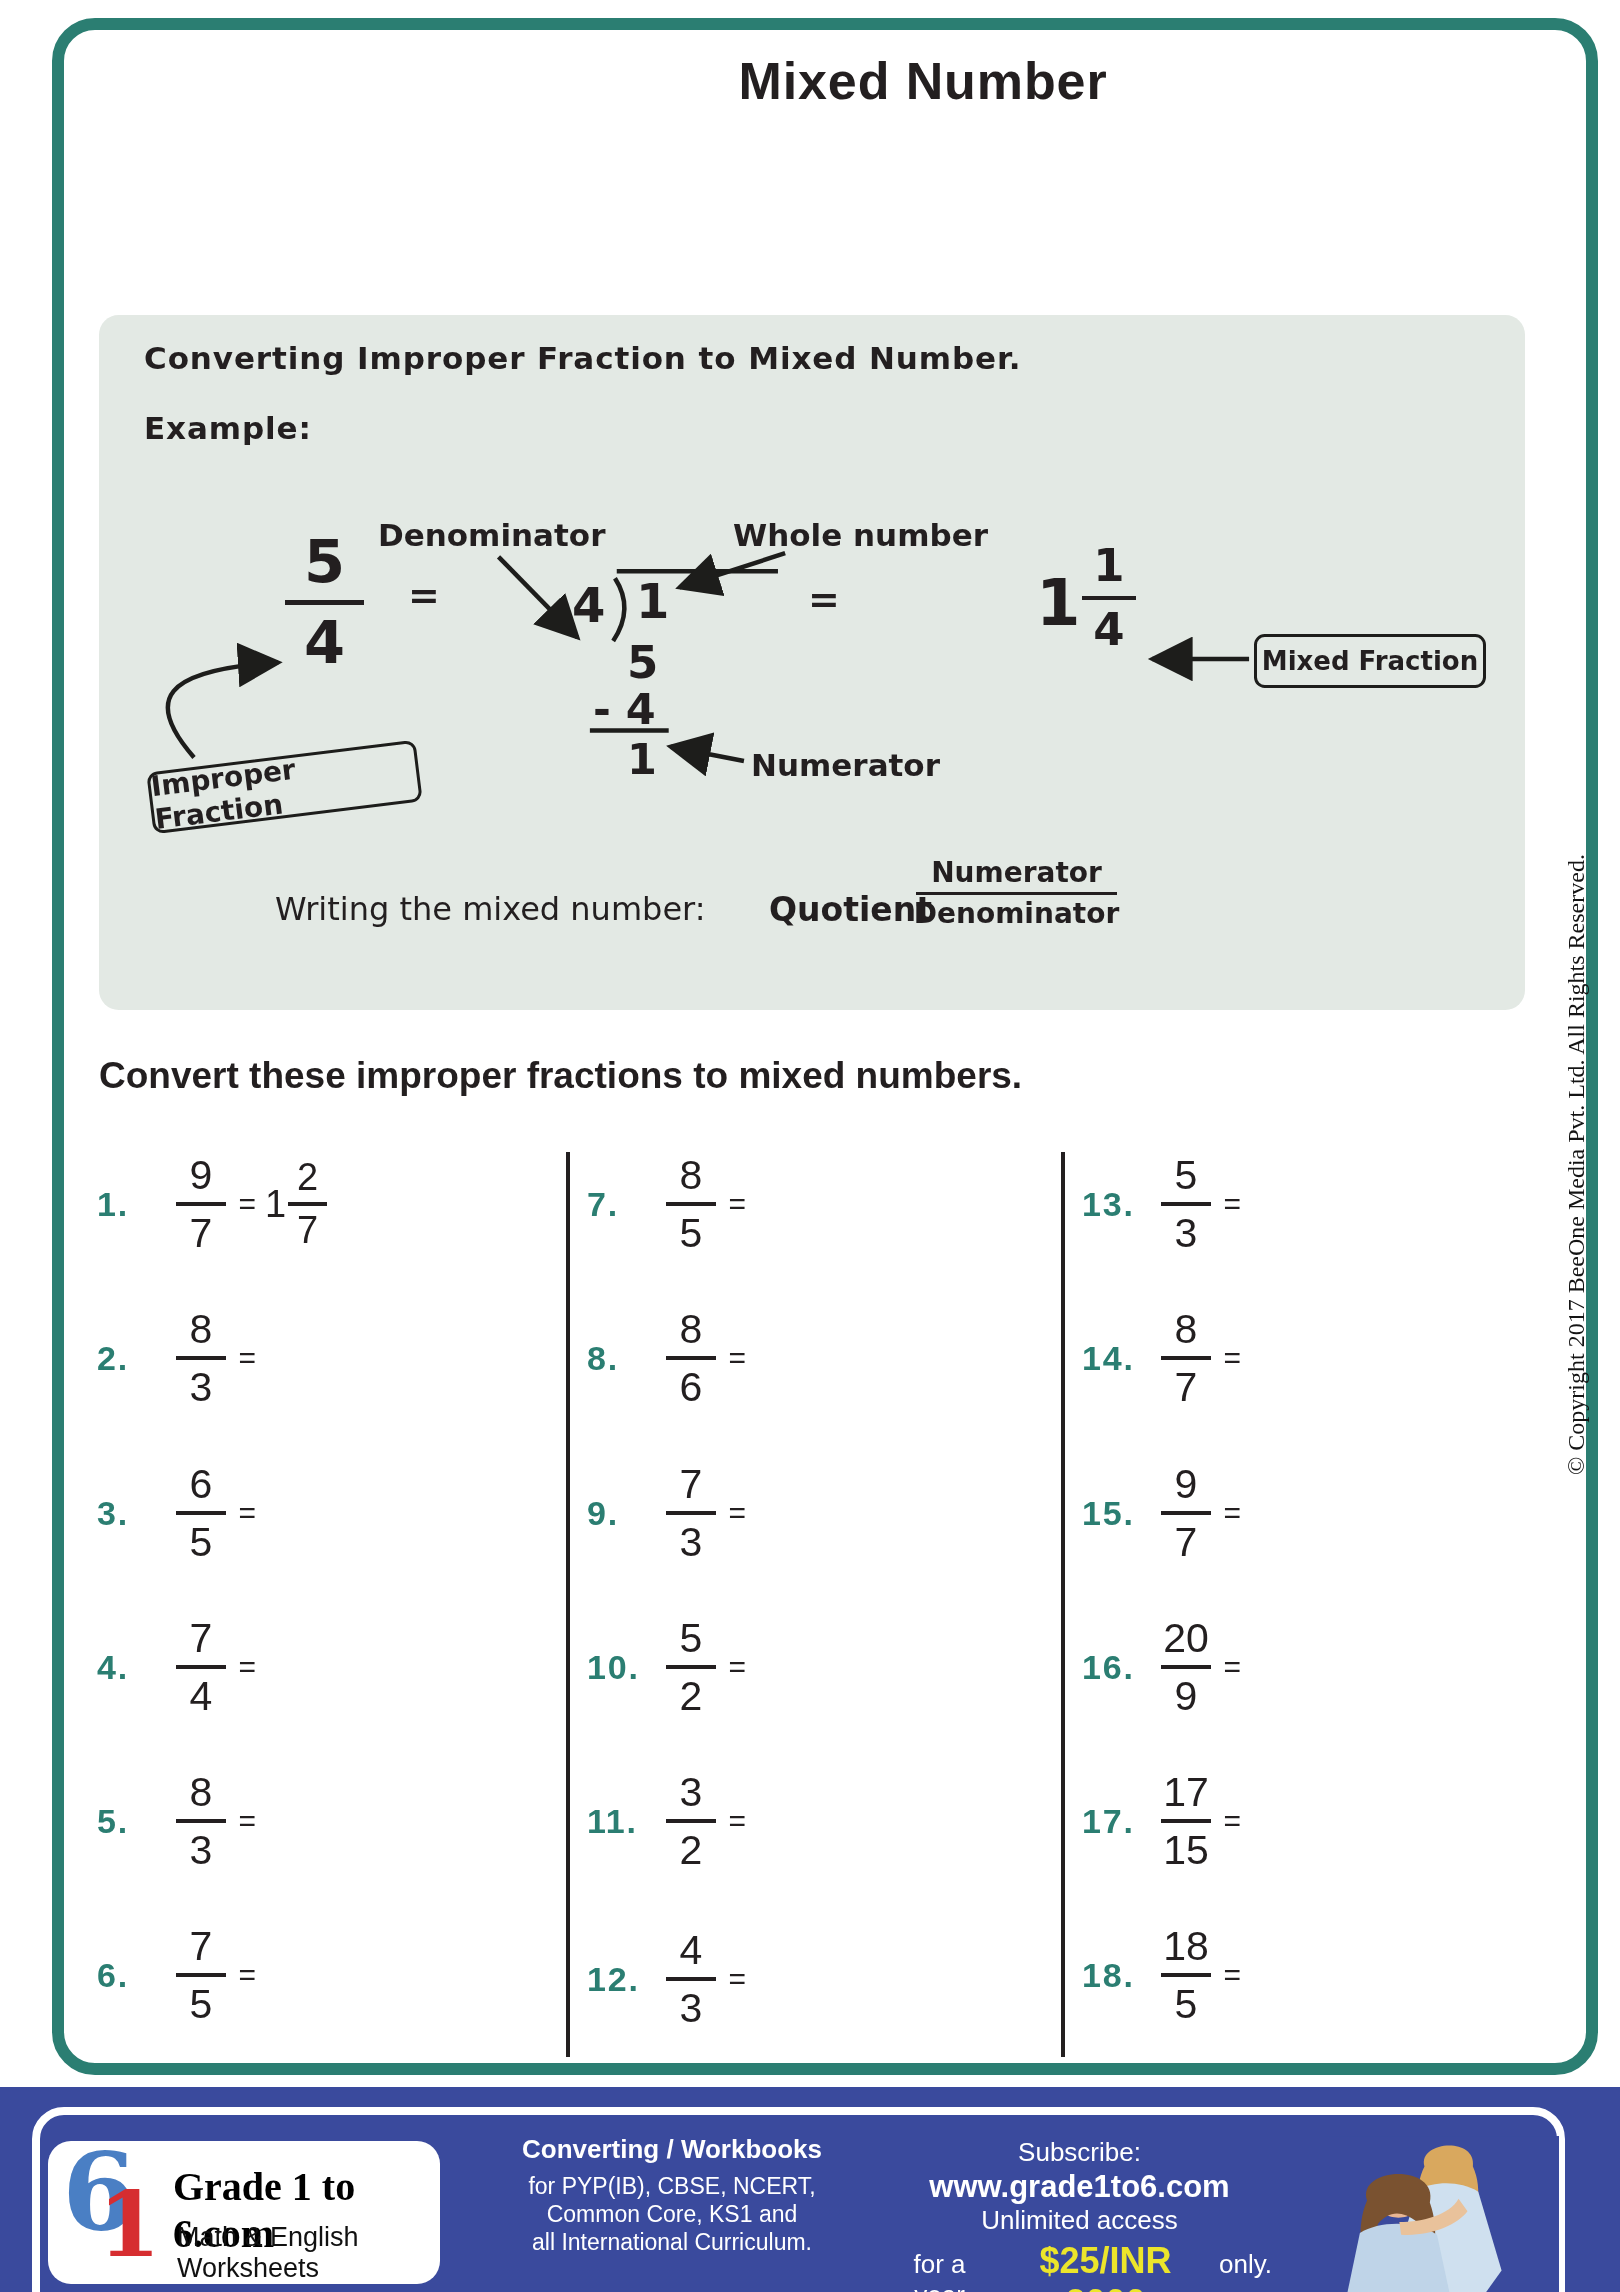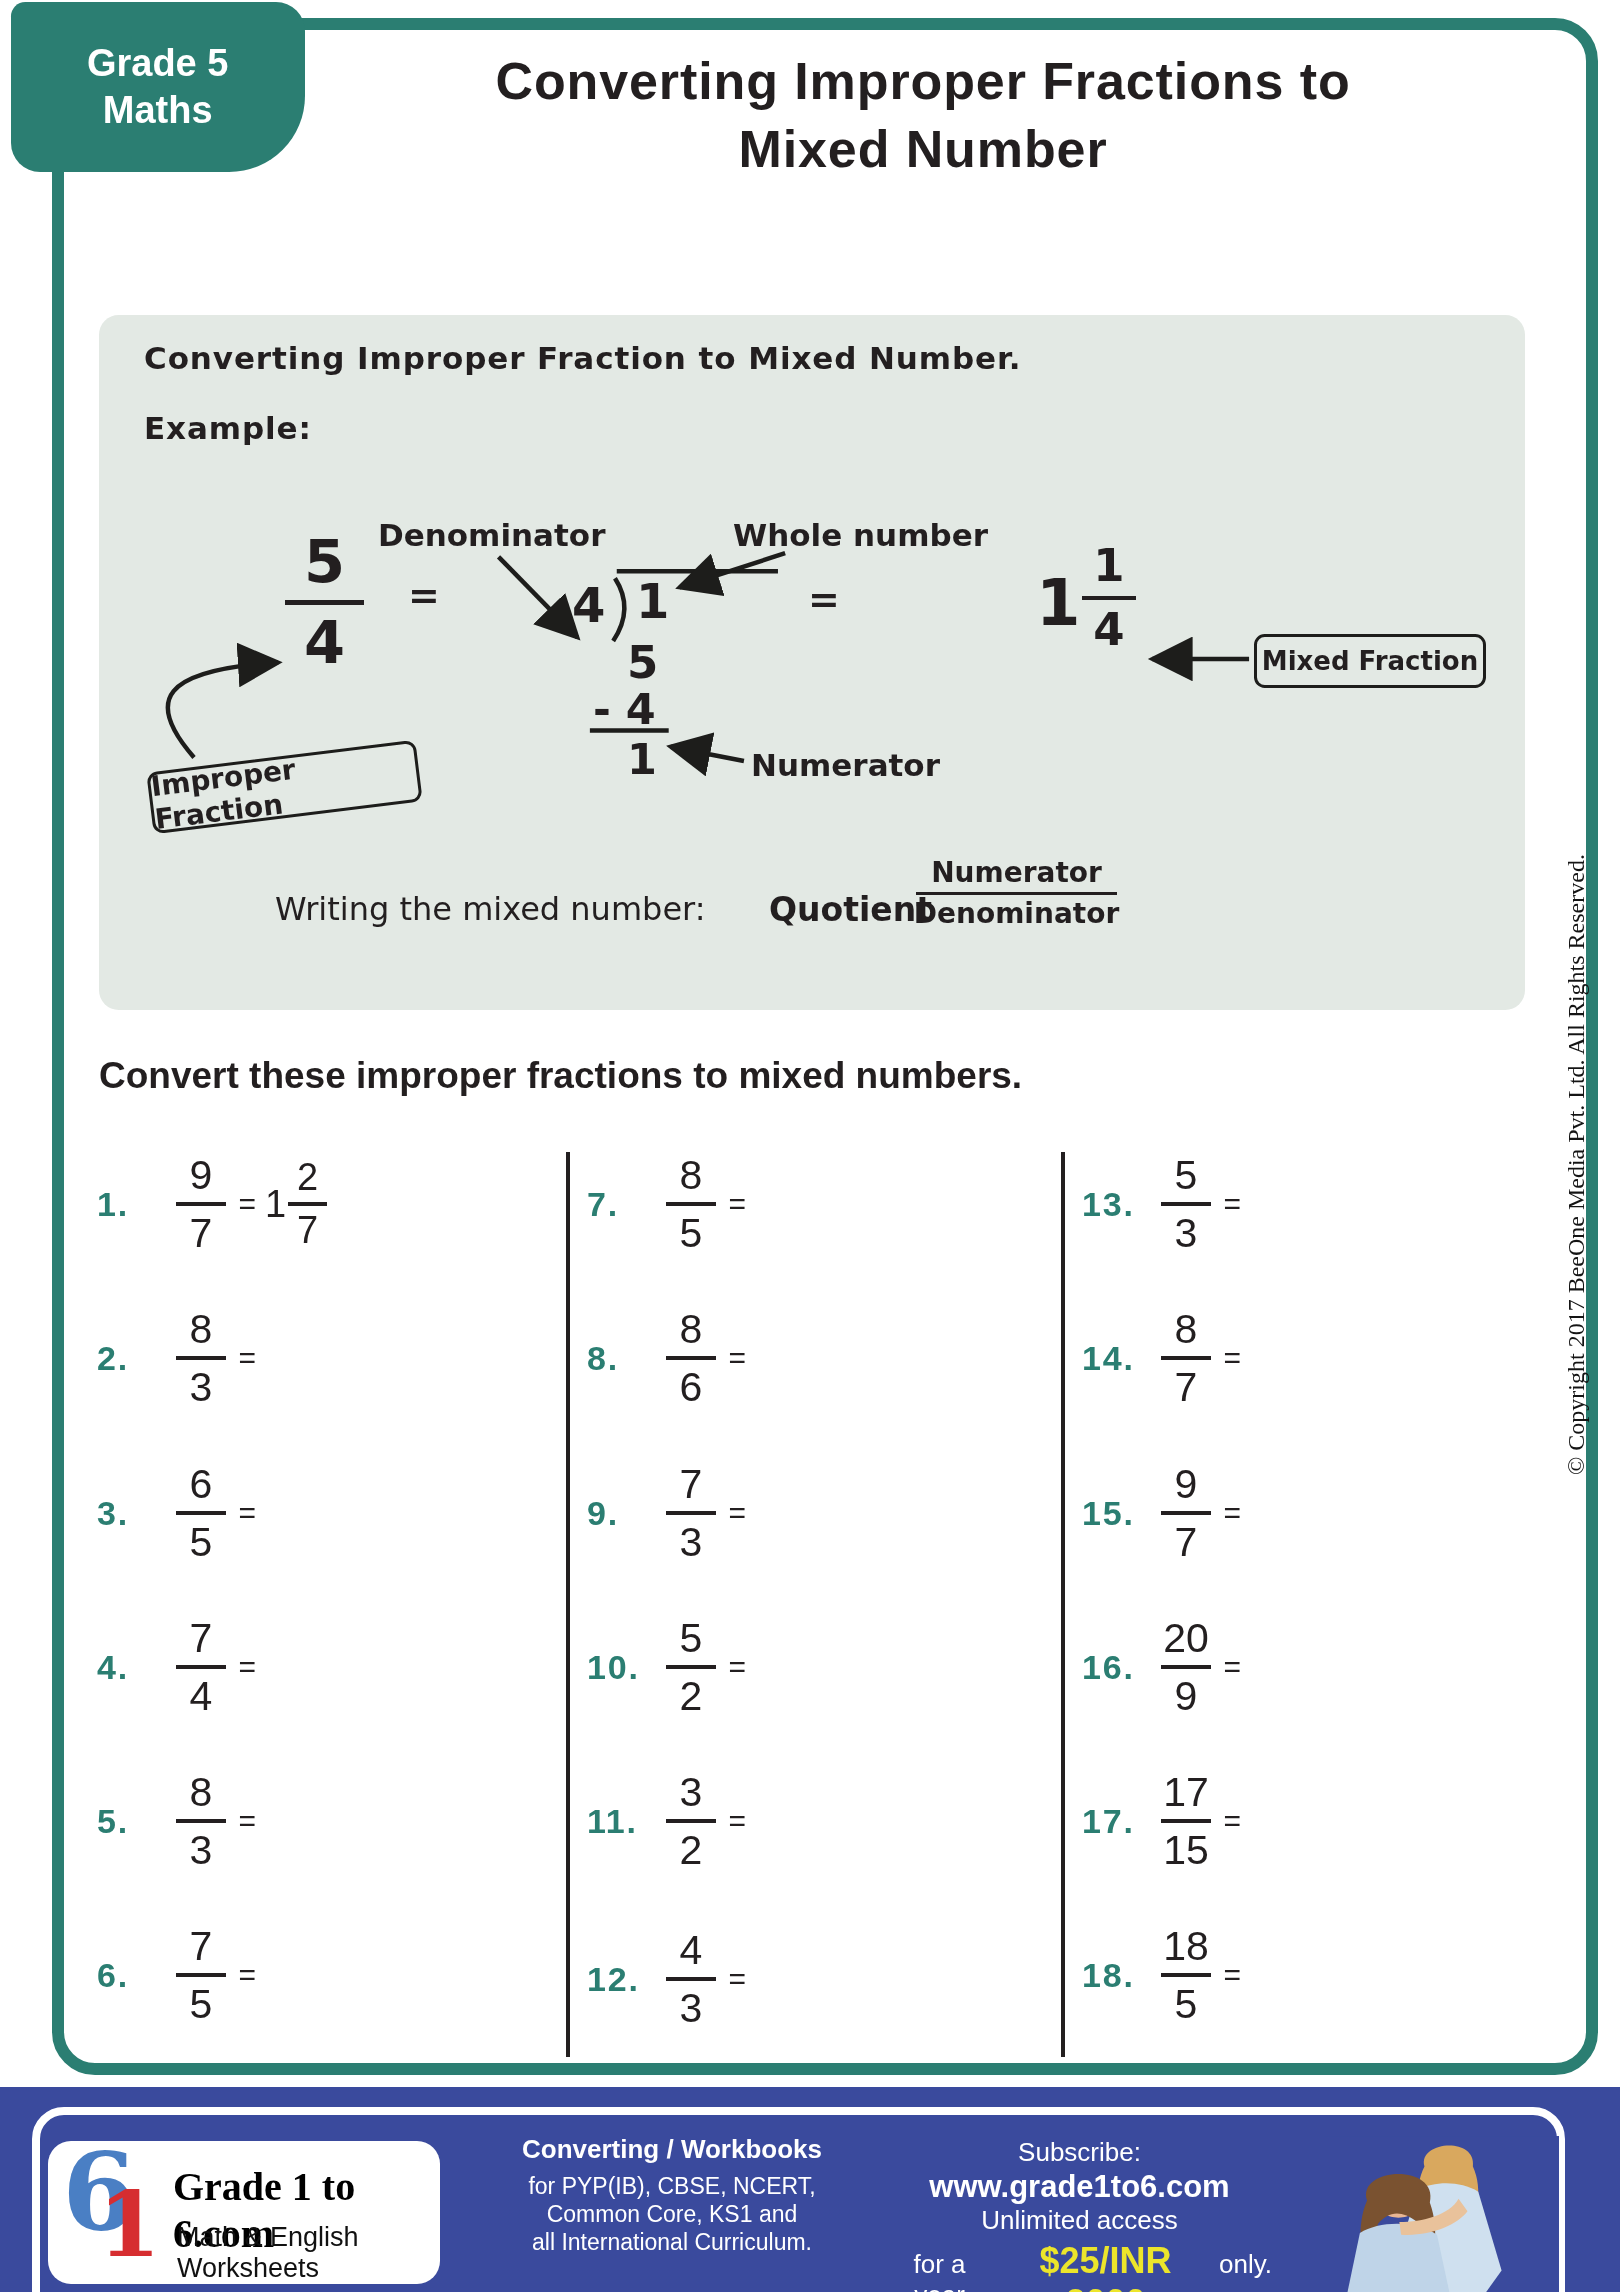--- a/index.html
+++ b/index.html
@@ -135,27 +135,22 @@
   .fr-price { font-size:36px; font-weight:bold; color:#ece52b; margin:0 7.2px; }
   .photo { left:1324px; top:49px; width:235px; height:157px; overflow:hidden; }
 </style>
 </head>
 <body>
 
 <div class="page">
 
   <div class="border-frame"></div>
 
-  <div class="badge">
-    <div>Grade 5</div>
-    <div>Maths</div>
-  </div>
 
   <div class="title">
-    <div>Converting Improper Fractions to</div>
     <div>Mixed Number</div>
   </div>
 
   <div class="example">
     <div class="abs ex-heading">Converting Improper Fraction to Mixed Number.</div>
     <div class="abs ex-label">Example:</div>
 
     <div class="abs lbl lbl-denominator">Denominator</div>
     <div class="abs lbl lbl-whole">Whole number</div>
     <div class="abs lbl lbl-numerator">Numerator</div>

